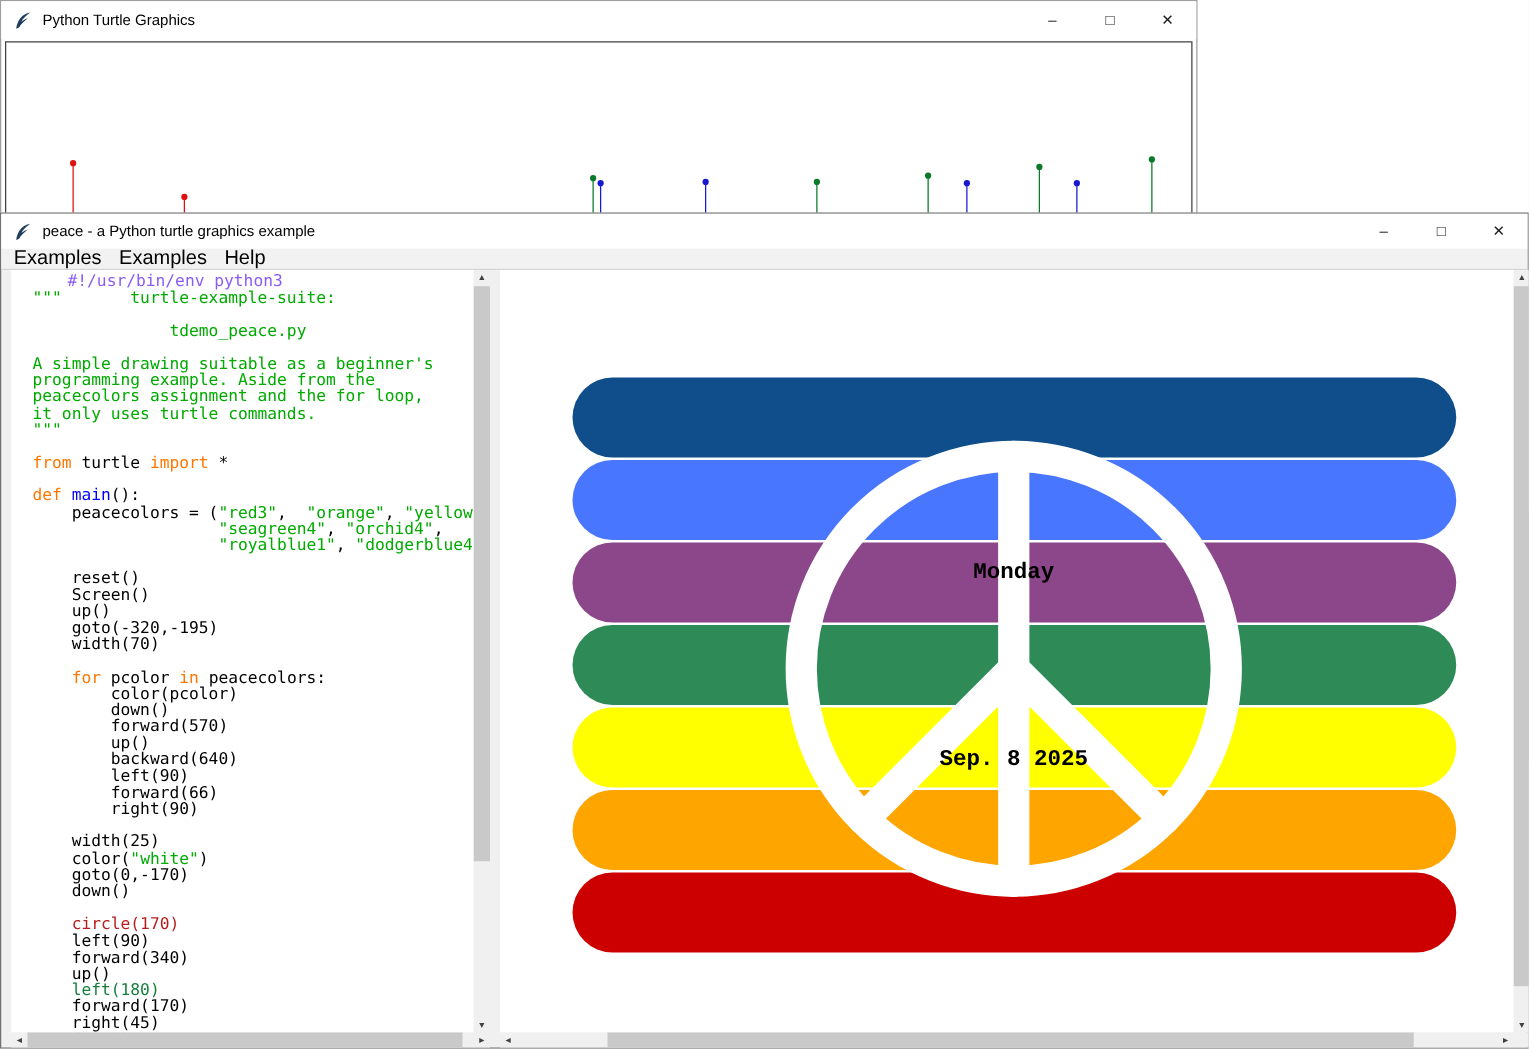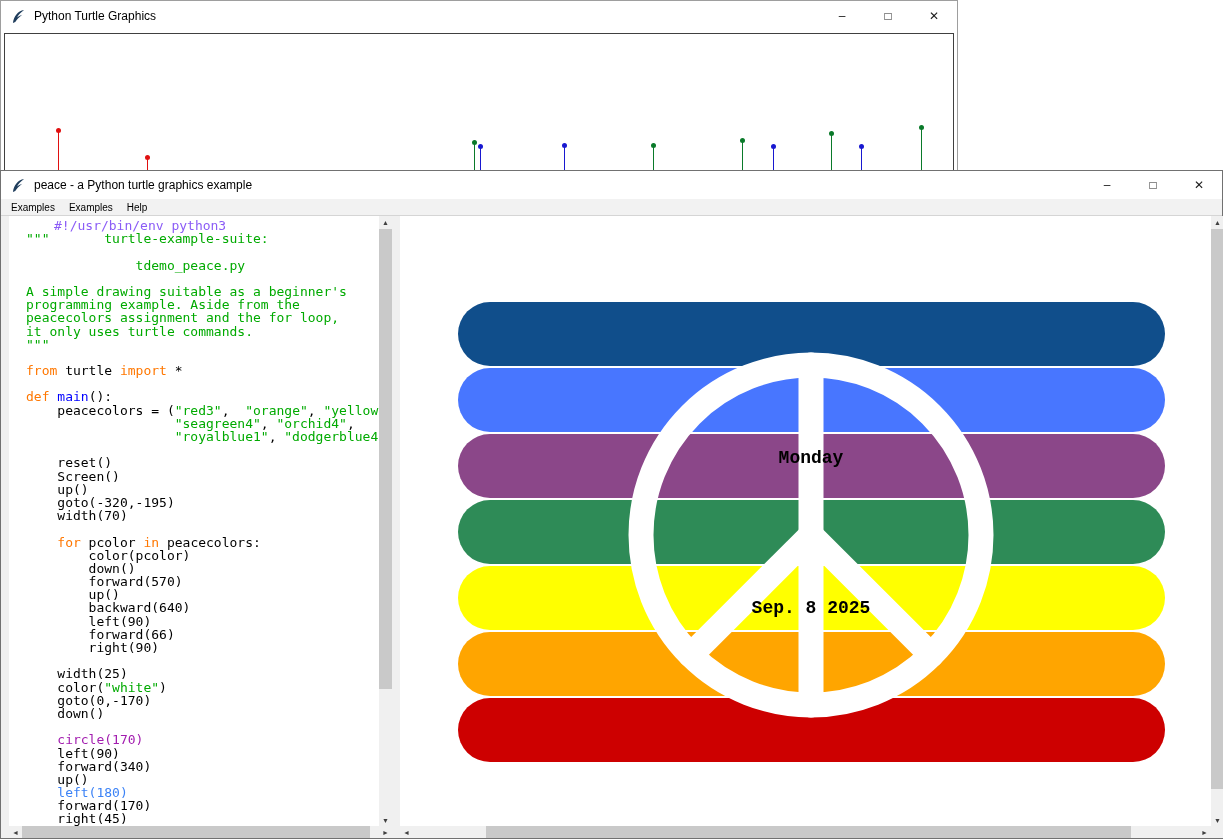--- a/index.html
+++ b/index.html
@@ -23,21 +23,21 @@
                background:#fff; border:1px solid #404040; }
   .sprout-stem { position:absolute; width:1px; }
   .sprout-dot  { position:absolute; width:5px; height:5px; border-radius:50%; }
 
   
   #fg-window { left:0; top:170px; width:1223px; height:669px; background:#f0f0f0;
                border:1px solid #717171; }
   #fg-window .titlebar { height:28px; }
   .menubar { position:absolute; left:0; top:28px; right:0; height:17px;
              background:#f2f2f2; border-bottom:1px solid #d5d5d5;
-             display:flex; align-items:center; font-size:10px; }
+             display:flex; align-items:center; font-size:16px; }
   .menu-item { padding:0 7px; }
   .menu-item:first-child { margin-left:3px; }
 
   .text-pane { position:absolute; left:8px; top:45px; width:370px; height:610px;
                background:#fff; overflow:hidden; padding:3px 0 0 17px;
                font-family:"DejaVu Sans Mono", monospace; font-size:13px; }
   .code-line { height:13.2px; line-height:13.2px; white-space:pre; }
 
   .canvas-pane { position:absolute; left:399px; top:45px; width:811px; height:610px;
                  background:#fff; overflow:hidden; }
@@ -167,25 +167,25 @@
       <div class="code-line"><span style="color: rgb(0, 0, 0);">        backward(640)</span></div>
       <div class="code-line"><span style="color: rgb(0, 0, 0);">        left(90)</span></div>
       <div class="code-line"><span style="color: rgb(0, 0, 0);">        forward(66)</span></div>
       <div class="code-line"><span style="color: rgb(0, 0, 0);">        right(90)</span></div>
       <div class="code-line"> </div>
       <div class="code-line"><span style="color: rgb(0, 0, 0);">    width(25)</span></div>
       <div class="code-line"><span style="color: rgb(0, 0, 0);">    color(</span><span style="color: rgb(0, 170, 0);">"white"</span><span style="color: rgb(0, 0, 0);">)</span></div>
       <div class="code-line"><span style="color: rgb(0, 0, 0);">    goto(0,-170)</span></div>
       <div class="code-line"><span style="color: rgb(0, 0, 0);">    down()</span></div>
       <div class="code-line"> </div>
-      <div class="code-line"><span style="color: #a21caf;">    circle(170)</span></div>
+      <div class="code-line"><span style="color: #b91c1c;">    circle(170)</span></div>
       <div class="code-line"><span style="color: rgb(0, 0, 0);">    left(90)</span></div>
       <div class="code-line"><span style="color: rgb(0, 0, 0);">    forward(340)</span></div>
       <div class="code-line"><span style="color: rgb(0, 0, 0);">    up()</span></div>
-      <div class="code-line"><span style="color: #3b82f6;">    left(180)</span></div>
+      <div class="code-line"><span style="color: #15803d;">    left(180)</span></div>
       <div class="code-line"><span style="color: #000000;">    forward(170)</span></div>
       <div class="code-line"><span style="color: rgb(0, 0, 0);">    right(45)</span></div>
       <div class="code-line"><span style="color: rgb(0, 0, 0);">    down()</span></div>
     </div>
 
   <div class="scrollbar vsb" id="code-vsb">
     <div class="sb-btn sb-up">▲</div>
     <div class="sb-thumb"></div>
     <div class="sb-btn sb-down">▼</div>
   </div>

